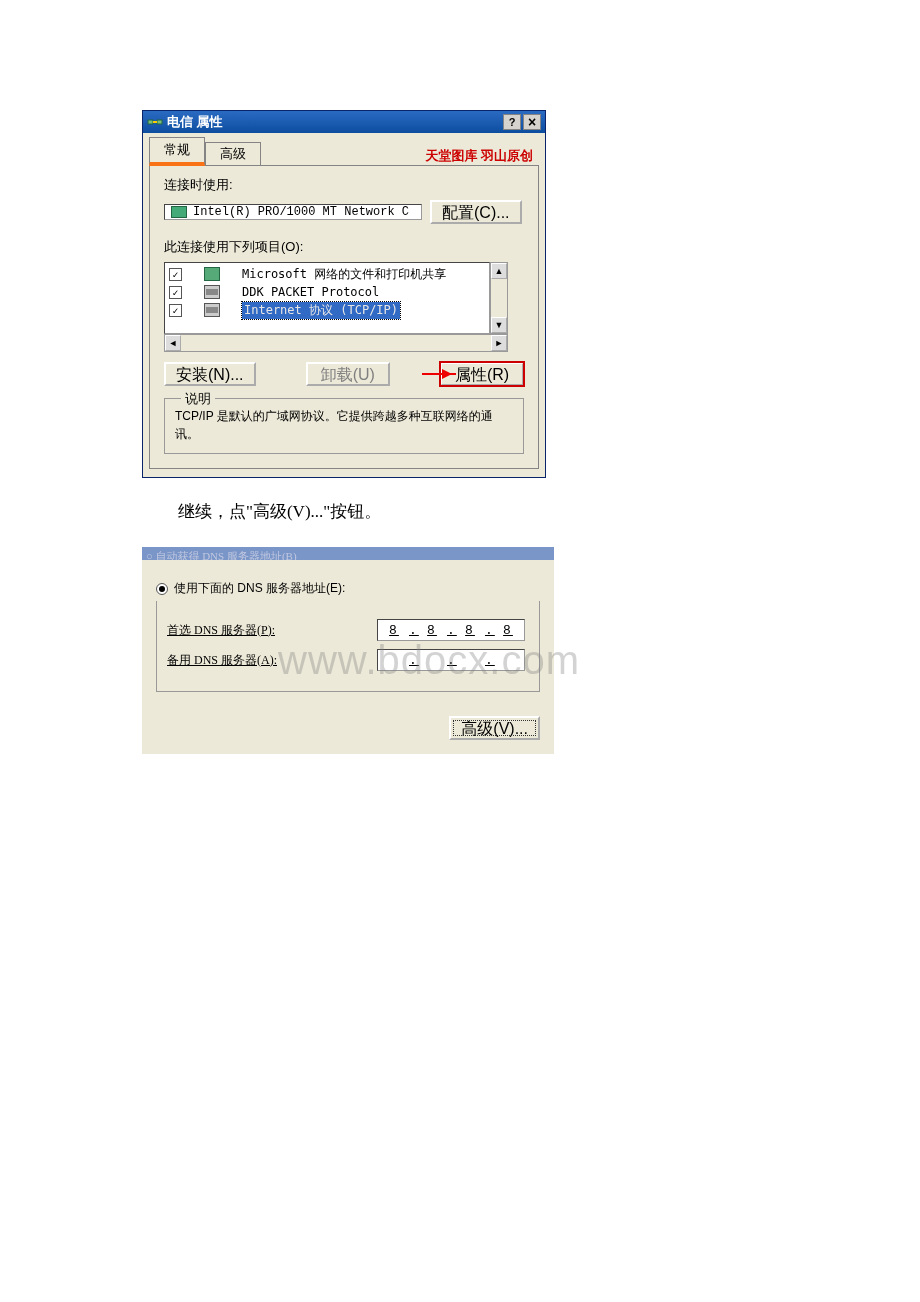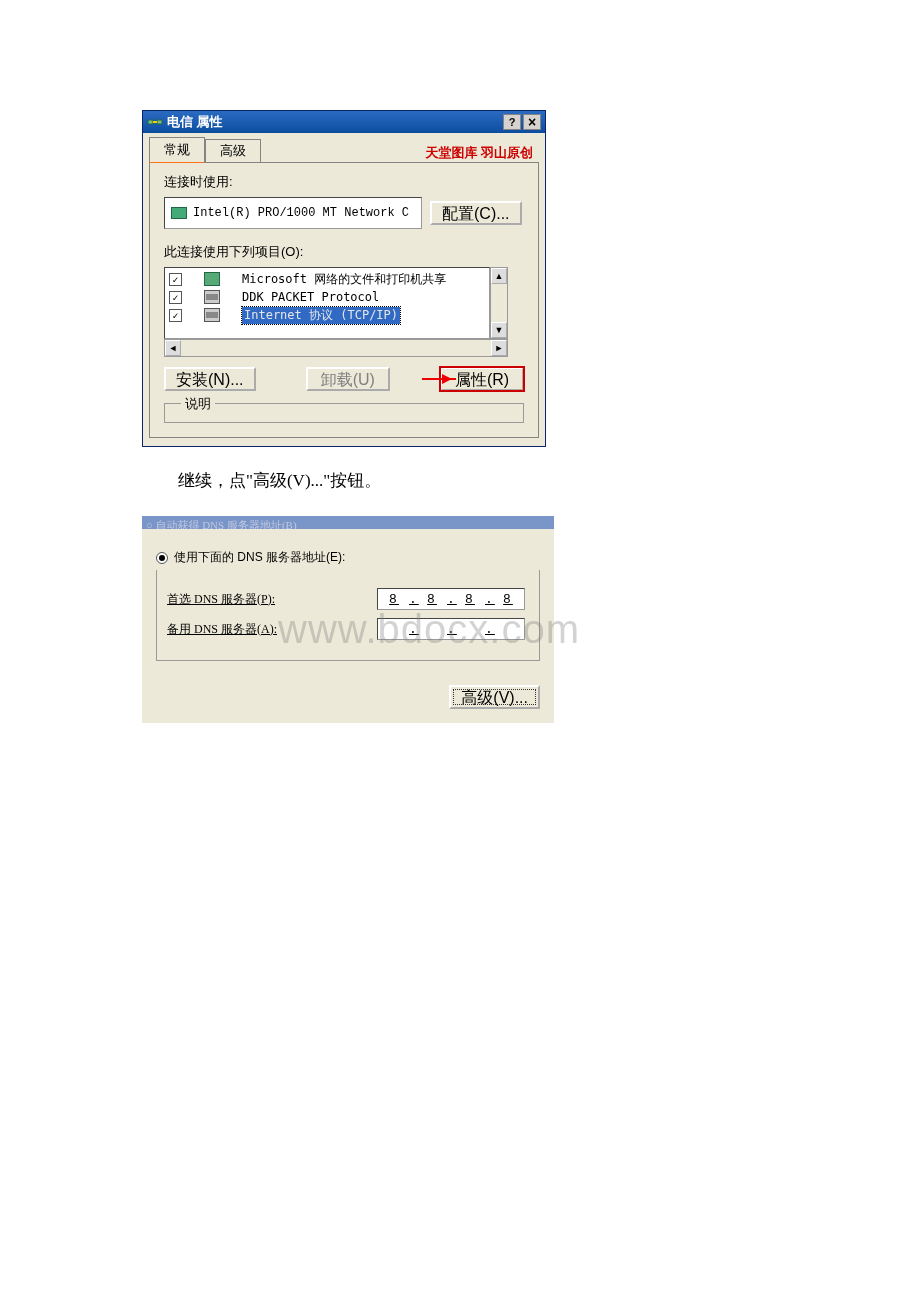--- a/index.html
+++ b/index.html
@@ -12,29 +12,29 @@
     .titlebar .icon { width: 16px; height: 16px; margin-right: 4px; display: inline-block; }
     .titlebar .title { flex: 1; font-weight: bold; }
     .titlebar .btns { display: flex; gap: 2px; }
     .titlebar .winbtn { width: 18px; height: 16px; background: #d6d3ce; border: 1px solid #848484; color: #000; font-size: 11px; text-align: center; line-height: 14px; font-weight: bold; }
     .titlebar .winbtn.help::after { content: "?"; }
     .titlebar .winbtn.close::after { content: "×"; font-size: 14px; }
     
     .tabarea { padding: 4px 6px 8px 6px; }
     .tabs { display: flex; align-items: flex-end; position: relative; }
     .tab { background: #ece9d8; border: 1px solid #848484; border-bottom: none; padding: 3px 14px; font-size: 13px; position: relative; }
-    .tab.active { background: #ece9d8; z-index: 2; border-bottom: 1px solid #f97316; margin-bottom: -1px; }
+    .tab.active { background: #ece9d8; z-index: 2; border-bottom: 4px solid #f97316; margin-bottom: -1px; }
     .tab.inactive { background: #ece9d8; margin-top: 2px; padding-top: 2px; padding-bottom: 2px; }
     .tabs .flash { margin-left: auto; color: #cc0000; font-size: 13px; padding-right: 6px; font-weight: bold; }
     .tabpanel { border: 1px solid #848484; background: #ece9d8; padding: 10px 14px 14px 14px; font-size: 13px; }
     
     .section-label { margin-bottom: 6px; }
     .row { display: flex; align-items: center; gap: 8px; }
     .adapterbox { display: flex; align-items: center; }
-    .adapterfield { width: 258px; height: 32px; background: #fff; border: 1px inset #999; display: flex; align-items: center; padding: 0 6px; font-family: "Courier New", monospace; font-size: 12px; }
+    .adapterfield { width: 258px; height: 16px; background: #fff; border: 1px inset #999; display: flex; align-items: center; padding: 0 6px; font-family: "Courier New", monospace; font-size: 12px; }
     .adapterfield .nic-icon { width: 16px; height: 12px; margin-right: 6px; background: #4a7; border: 1px solid #264; display: inline-block; }
     .btn { background: #ece9d8; border: 2px outset #fff; padding: 2px 10px; font-size: 16px; min-width: 84px; text-align: center; height: 24px; line-height: 18px; }
     .btn.disabled { color: #808080; }
     
     .listbox-wrap { margin-top: 14px; }
     .listbox-label { margin-bottom: 6px; }
     .listbox-outer { display: flex; }
     .listbox { background: #fff; border: 1px inset #999; height: 72px; width: 326px; padding: 2px; font-size: 12px; font-family: "SimSun", monospace; }
     .listitem { display: flex; align-items: center; height: 18px; padding: 0 2px; gap: 22px; }
     .listitem.sel { background: #fff; }
@@ -152,20 +152,21 @@
         <div class="btnrow-wrap">
           <div class="btnrow">
             <button class="btn">安装(N)...</button>
             <button class="btn disabled">卸载(U)</button>
             <button class="btn prop">属性(R)</button>
           </div>
           <div class="red-arrow"></div>
         </div>
         <div class="group">
           <div class="legend">说明</div>
+          <div class="desc-text">TCP/IP 是默认的广域网协议。它提供跨越多种互联网络的通讯。</div>
         </div>
       </div>
     </div>
   </div>
 
   <p class="body-text">继续，点"高级(V)..."按钮。</p>
 
   <div class="dlg2">
     <div class="cutoff">○ <span>自动获得 DNS 服务器地址(B)</span></div>
     <div class="dlg2-inner">

